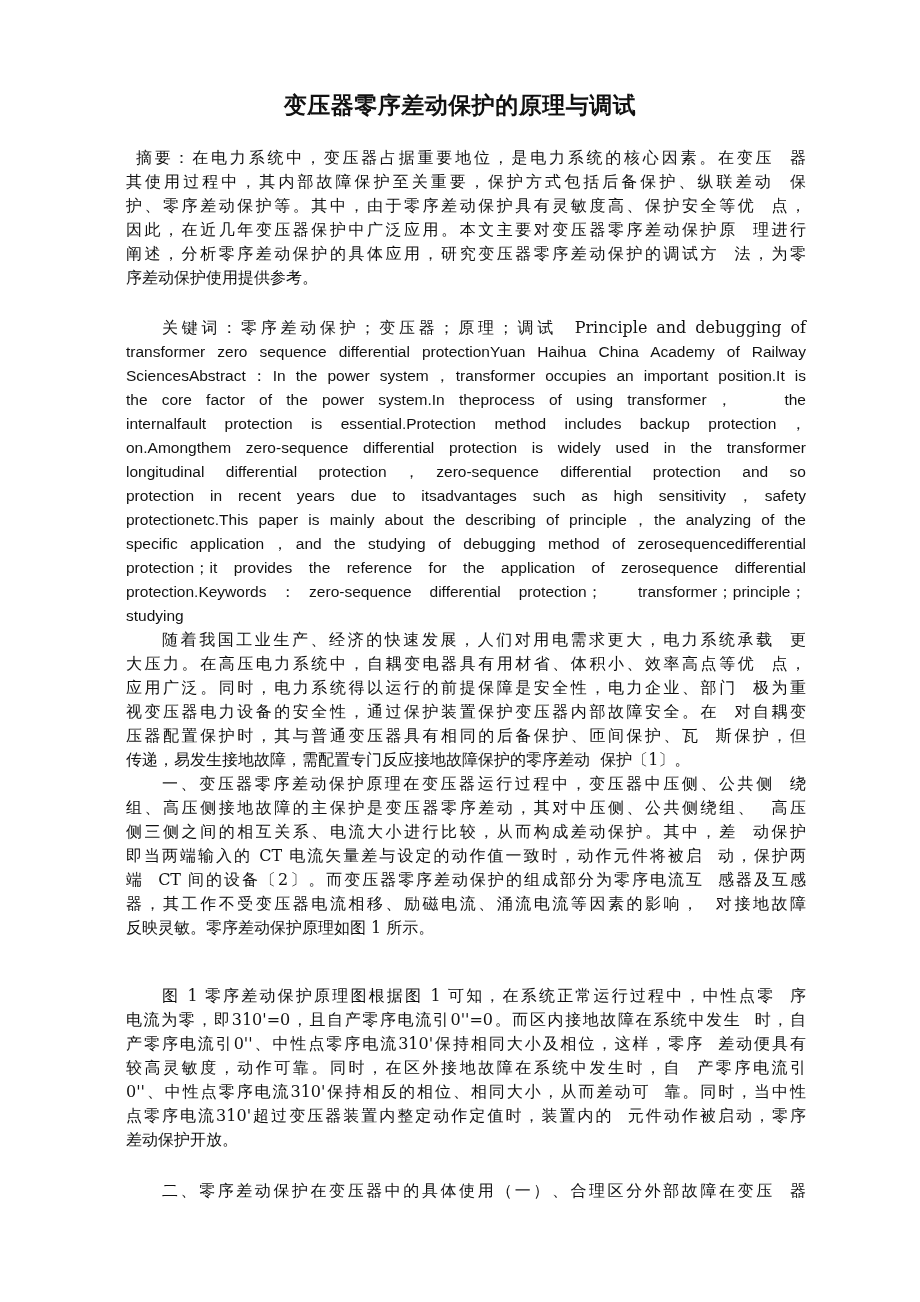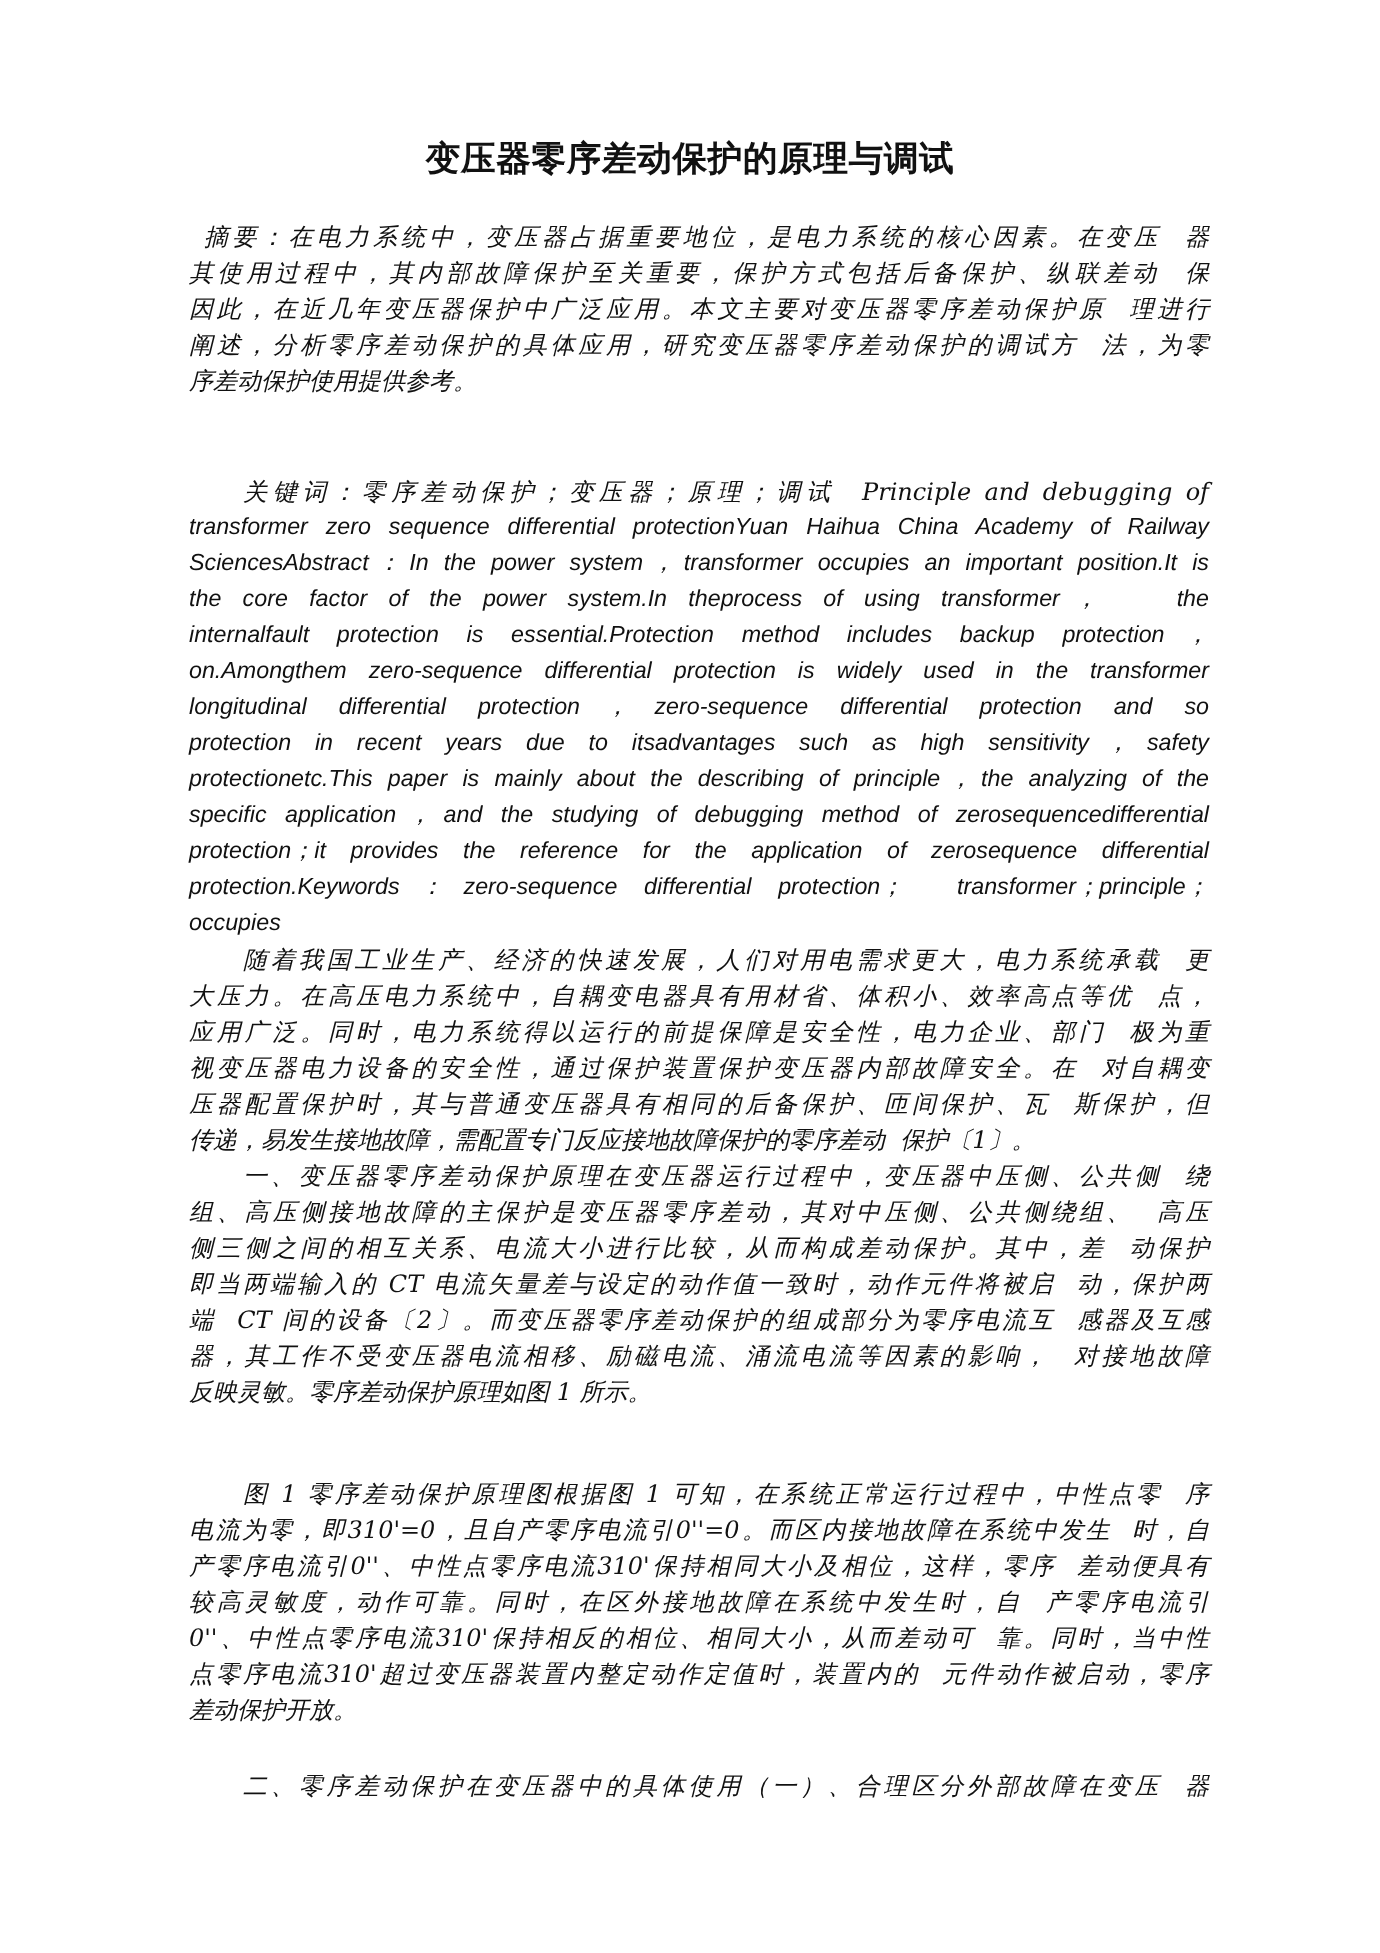--- a/index.html
+++ b/index.html
@@ -40,21 +40,20 @@
     width: 680px;
   }
   .line {
     height: 24px;
     line-height: 24px;
     font-size: 16px;
     white-space: pre;
     overflow: visible;
     text-align: justify;
     text-align-last: justify;
-    font-style: italic;
   }
   .line.last {
     text-align-last: left;
   }
   .line.en {
     font-family: "Liberation Sans", "DejaVu Sans", sans-serif;
     font-size: 15.5px;
   }
   .indent1 { padding-left: 10px; }
   .indent2 { padding-left: 36px; margin-top: 24px; }
@@ -62,39 +61,40 @@
 </head>
 <body>
 
 <div class="page">
 
   <div class="title">变压器零序差动保护的原理与调试</div>
 
   <div class="block" style="top:146px;">
     <div class="line indent1">摘要：在电力系统中，变压器占据重要地位，是电力系统的核心因素。在变压  器</div>
     <div class="line">其使用过程中，其内部故障保护至关重要，保护方式包括后备保护、纵联差动  保</div>
+    <div class="line">护、零序差动保护等。其中，由于零序差动保护具有灵敏度高、保护安全等优  点，</div>
     <div class="line">因此，在近几年变压器保护中广泛应用。本文主要对变压器零序差动保护原  理进行</div>
     <div class="line">阐述，分析零序差动保护的具体应用，研究变压器零序差动保护的调试方  法，为零</div>
     <div class="line last">序差动保护使用提供参考。</div>
   </div>
 
   <div class="block" style="top:292px;">
     <div class="line indent2">关键词：零序差动保护；变压器；原理；调试  Principle and debugging of</div>
     <div class="line en">transformer zero sequence differential protectionYuan Haihua China Academy of Railway</div>
     <div class="line en">SciencesAbstract：In the power system，transformer occupies an important position.It is</div>
     <div class="line en">the core factor of the power system.In theprocess of using transformer，   the</div>
     <div class="line en">internalfault protection is essential.Protection method includes backup protection，</div>
     <div class="line en">on.Amongthem zero-sequence differential protection is widely used in the transformer</div>
     <div class="line en">longitudinal differential protection，zero-sequence differential protection and so</div>
     <div class="line en">protection in recent years due to itsadvantages such as high sensitivity，safety</div>
     <div class="line en">protectionetc.This paper is mainly about the describing of principle，the analyzing of the</div>
     <div class="line en">specific application，and the studying of debugging method of zerosequencedifferential</div>
     <div class="line en">protection；it provides the reference for the application of zerosequence differential</div>
     <div class="line en">protection.Keywords：zero-sequence differential protection；  transformer；principle；</div>
-    <div class="line en last">occupies</div>
+    <div class="line en last">studying</div>
   </div>
 
   <div class="block" style="top:604px;">
     <div class="line indent2">随着我国工业生产、经济的快速发展，人们对用电需求更大，电力系统承载  更</div>
     <div class="line">大压力。在高压电力系统中，自耦变电器具有用材省、体积小、效率高点等优  点，</div>
     <div class="line">应用广泛。同时，电力系统得以运行的前提保障是安全性，电力企业、部门  极为重</div>
     <div class="line">视变压器电力设备的安全性，通过保护装置保护变压器内部故障安全。在  对自耦变</div>
     <div class="line">压器配置保护时，其与普通变压器具有相同的后备保护、匝间保护、瓦  斯保护，但</div>
     <div class="line last">传递，易发生接地故障，需配置专门反应接地故障保护的零序差动  保护〔1〕。</div>
   </div>

